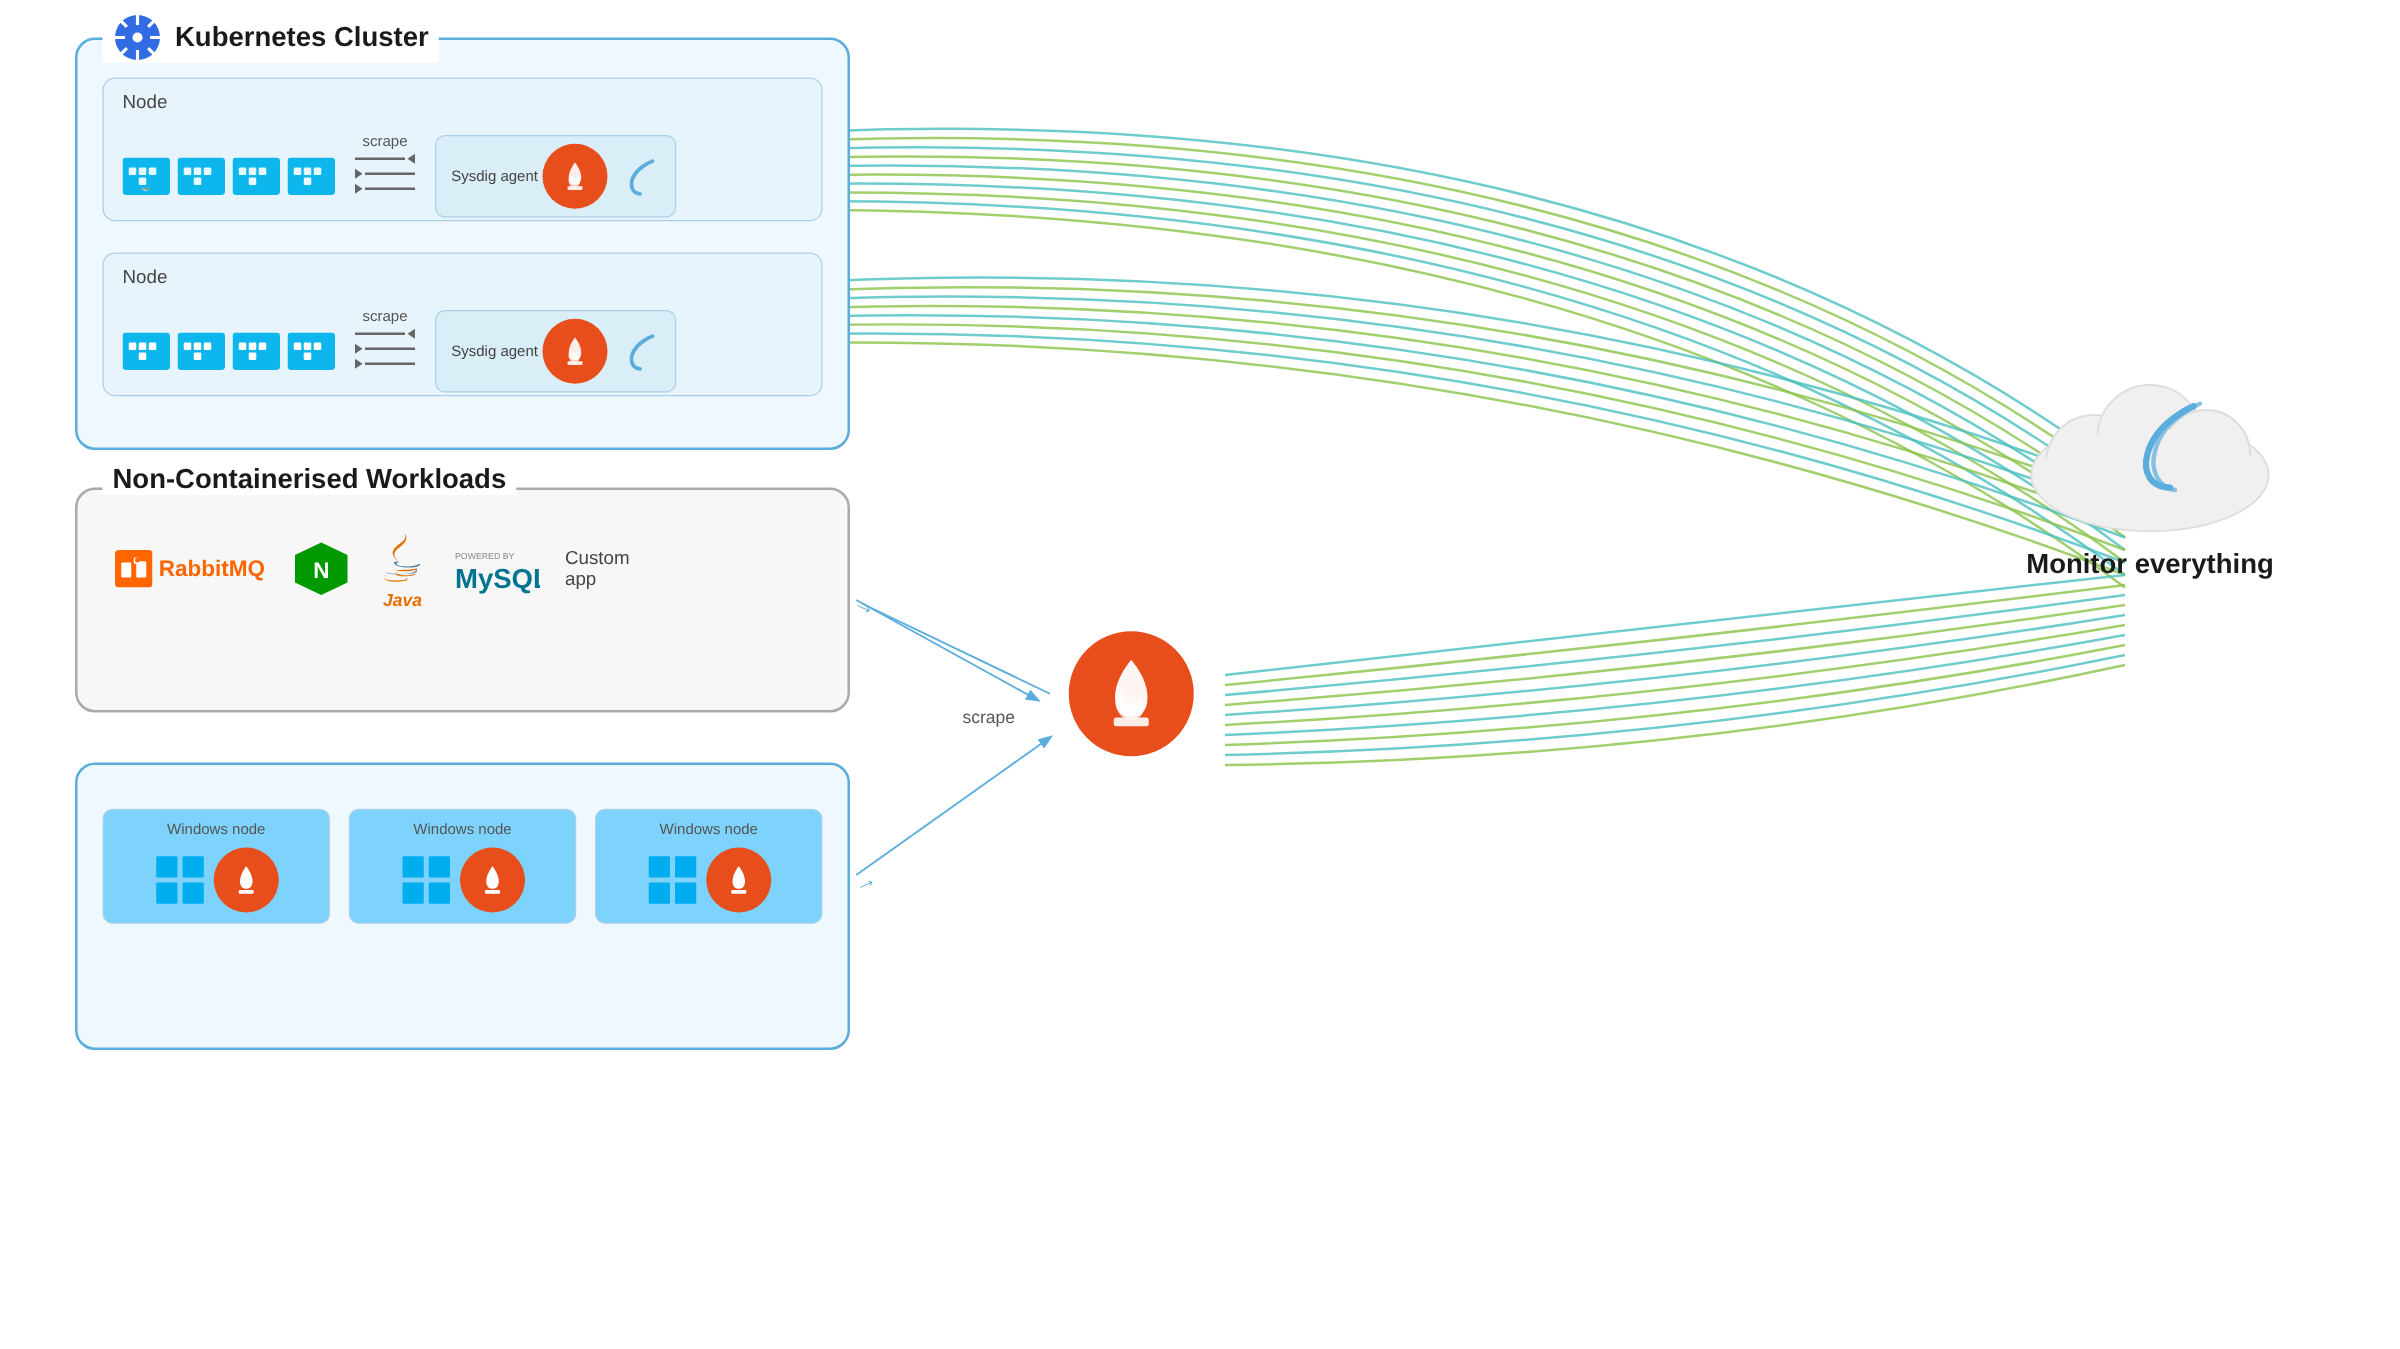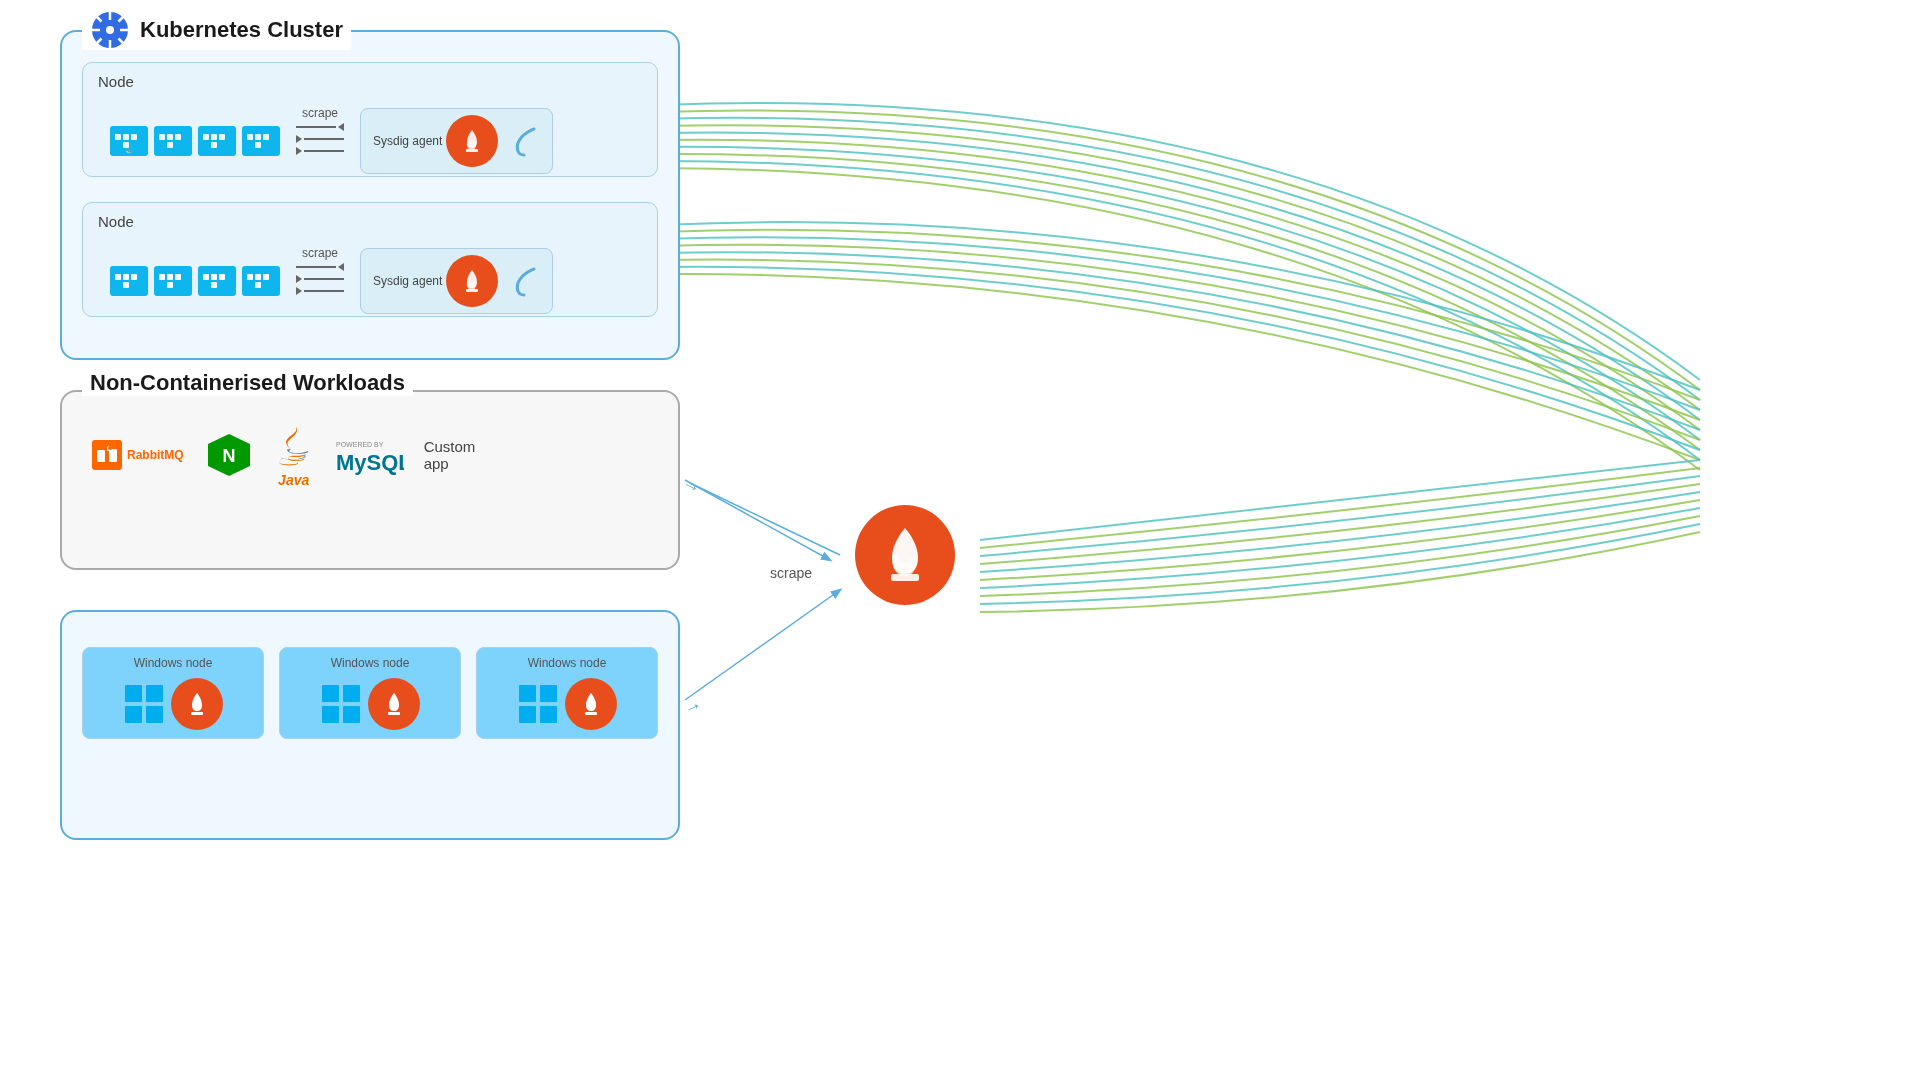--- a/index.html
+++ b/index.html
@@ -52,21 +52,21 @@
     .node-box {
       position: absolute;
       left: 20px;
       right: 20px;
       height: 115px;
       border: 1.5px solid #aacfe8;
       border-radius: 10px;
       background: #e8f4fb;
       display: flex;
       align-items: center;
-      padding: 10px 27px;
+      padding: 10px 15px;
     }
 
     .node-box.node1 { top: 30px; }
     .node-box.node2 { top: 170px; }
 
     .node-label {
       font-size: 15px;
       color: #444;
       position: absolute;
       top: 10px;
@@ -502,21 +502,21 @@
     <div class="noncontainer-icons">
 
       <div style="display:flex; align-items:center; gap:5px;">
         <svg width="30" height="30" viewBox="0 0 30 30">
           <rect width="30" height="30" rx="3" fill="#f60"></rect>
           <rect x="5" y="10" width="8" height="12" rx="1" fill="white"></rect>
           <rect x="15" y="6" width="4" height="5" rx="1" fill="white"></rect>
           <rect x="17" y="9" width="8" height="13" rx="1" fill="white"></rect>
           <circle cx="18" cy="8" r="2" fill="#ff6600"></circle>
         </svg>
-        <span style="font-size:12px; font-weight:600; color:#f60;">RabbitMQ</span>
+        <span style="font-size:18px; font-weight:600; color:#f60;">RabbitMQ</span>
       </div>
 
       <svg width="50" height="50" viewBox="0 0 50 50">
         <polygon points="25,4 46,14 46,36 25,46 4,36 4,14" fill="#009900"></polygon>
         <text x="25" y="32" font-size="18" font-weight="bold" fill="white" text-anchor="middle">N</text>
       </svg>
 
       <div style="display:flex; flex-direction:column; align-items:center;">
         <svg width="40" height="50" viewBox="0 0 40 50">
           <path d="M16 35 C16 35 13 37 17 37.5 C22 38.5 25 38.5 30 37 C30 37 31.5 38 27.5 38.5 C18 40 11 38 16 35Z" fill="#e76f00"></path>
@@ -604,18 +604,37 @@
       <svg width="70" height="70" viewBox="0 0 70 70">
         <path d="M35 8 C35 8 22 22 22 38 C22 48 27 54 35 54 C43 54 48 48 48 38 C48 22 35 8 35 8Z" fill="white" opacity="0.95"></path>
         <path d="M28 32 C28 32 21 38 23 46 C25 52 29 56 35 56 C41 56 45 52 45 46 C45 40 41 36 41 36 C41 40 38 43 35 43 C32 43 29 40 28 32Z" fill="white" opacity="0.7"></path>
         <rect x="21" y="54" width="28" height="7" rx="2" fill="white" opacity="0.9"></rect>
       </svg>
     </div>
   </div>
 
   <div style="position:absolute; top:565px; left:770px; font-size:14px; color:#555;">scrape</div>
 
+  <div class="cloud-box">
+
+    <div class="cloud-shape">
+      <svg width="220" height="140" viewBox="0 0 220 140">
+
+        <ellipse cx="110" cy="85" rx="95" ry="45" fill="#f0f0f0" stroke="#ddd" stroke-width="1.5"></ellipse>
+        <circle cx="65" cy="75" r="38" fill="#f0f0f0" stroke="#ddd" stroke-width="1.5"></circle>
+        <circle cx="110" cy="55" r="42" fill="#f0f0f0" stroke="#ddd" stroke-width="1.5"></circle>
+        <circle cx="155" cy="68" r="35" fill="#f0f0f0" stroke="#ddd" stroke-width="1.5"></circle>
+
+        <ellipse cx="110" cy="88" rx="90" ry="40" fill="#f0f0f0"></ellipse>
+
+        <path d="M145 30 C145 30 115 42 108 68 C104 82 110 95 126 95" stroke="#5aaddc" stroke-width="5" fill="none" stroke-linecap="round"></path>
+        <path d="M138 34 C138 34 112 46 107 70" stroke="#5aaddc" stroke-width="3" fill="none" stroke-linecap="round" opacity="0.5"></path>
+        <path d="M150 28 C150 28 120 40 114 66 C110 80 116 95 130 97" stroke="#5aaddc" stroke-width="3.5" fill="none" stroke-linecap="round" opacity="0.7"></path>
+      </svg>
+    </div>
+    <div class="cloud-label">Monitor everything</div>
+  </div>
 
   <div style="position:absolute; top:474px; left:683px; font-size:18px; color:#5aaddc; transform:rotate(25deg);">→</div>
 
   <div style="position:absolute; top:695px; left:683px; font-size:18px; color:#5aaddc; transform:rotate(-25deg);">→</div>
 
 </div>
 
 </body></html>

